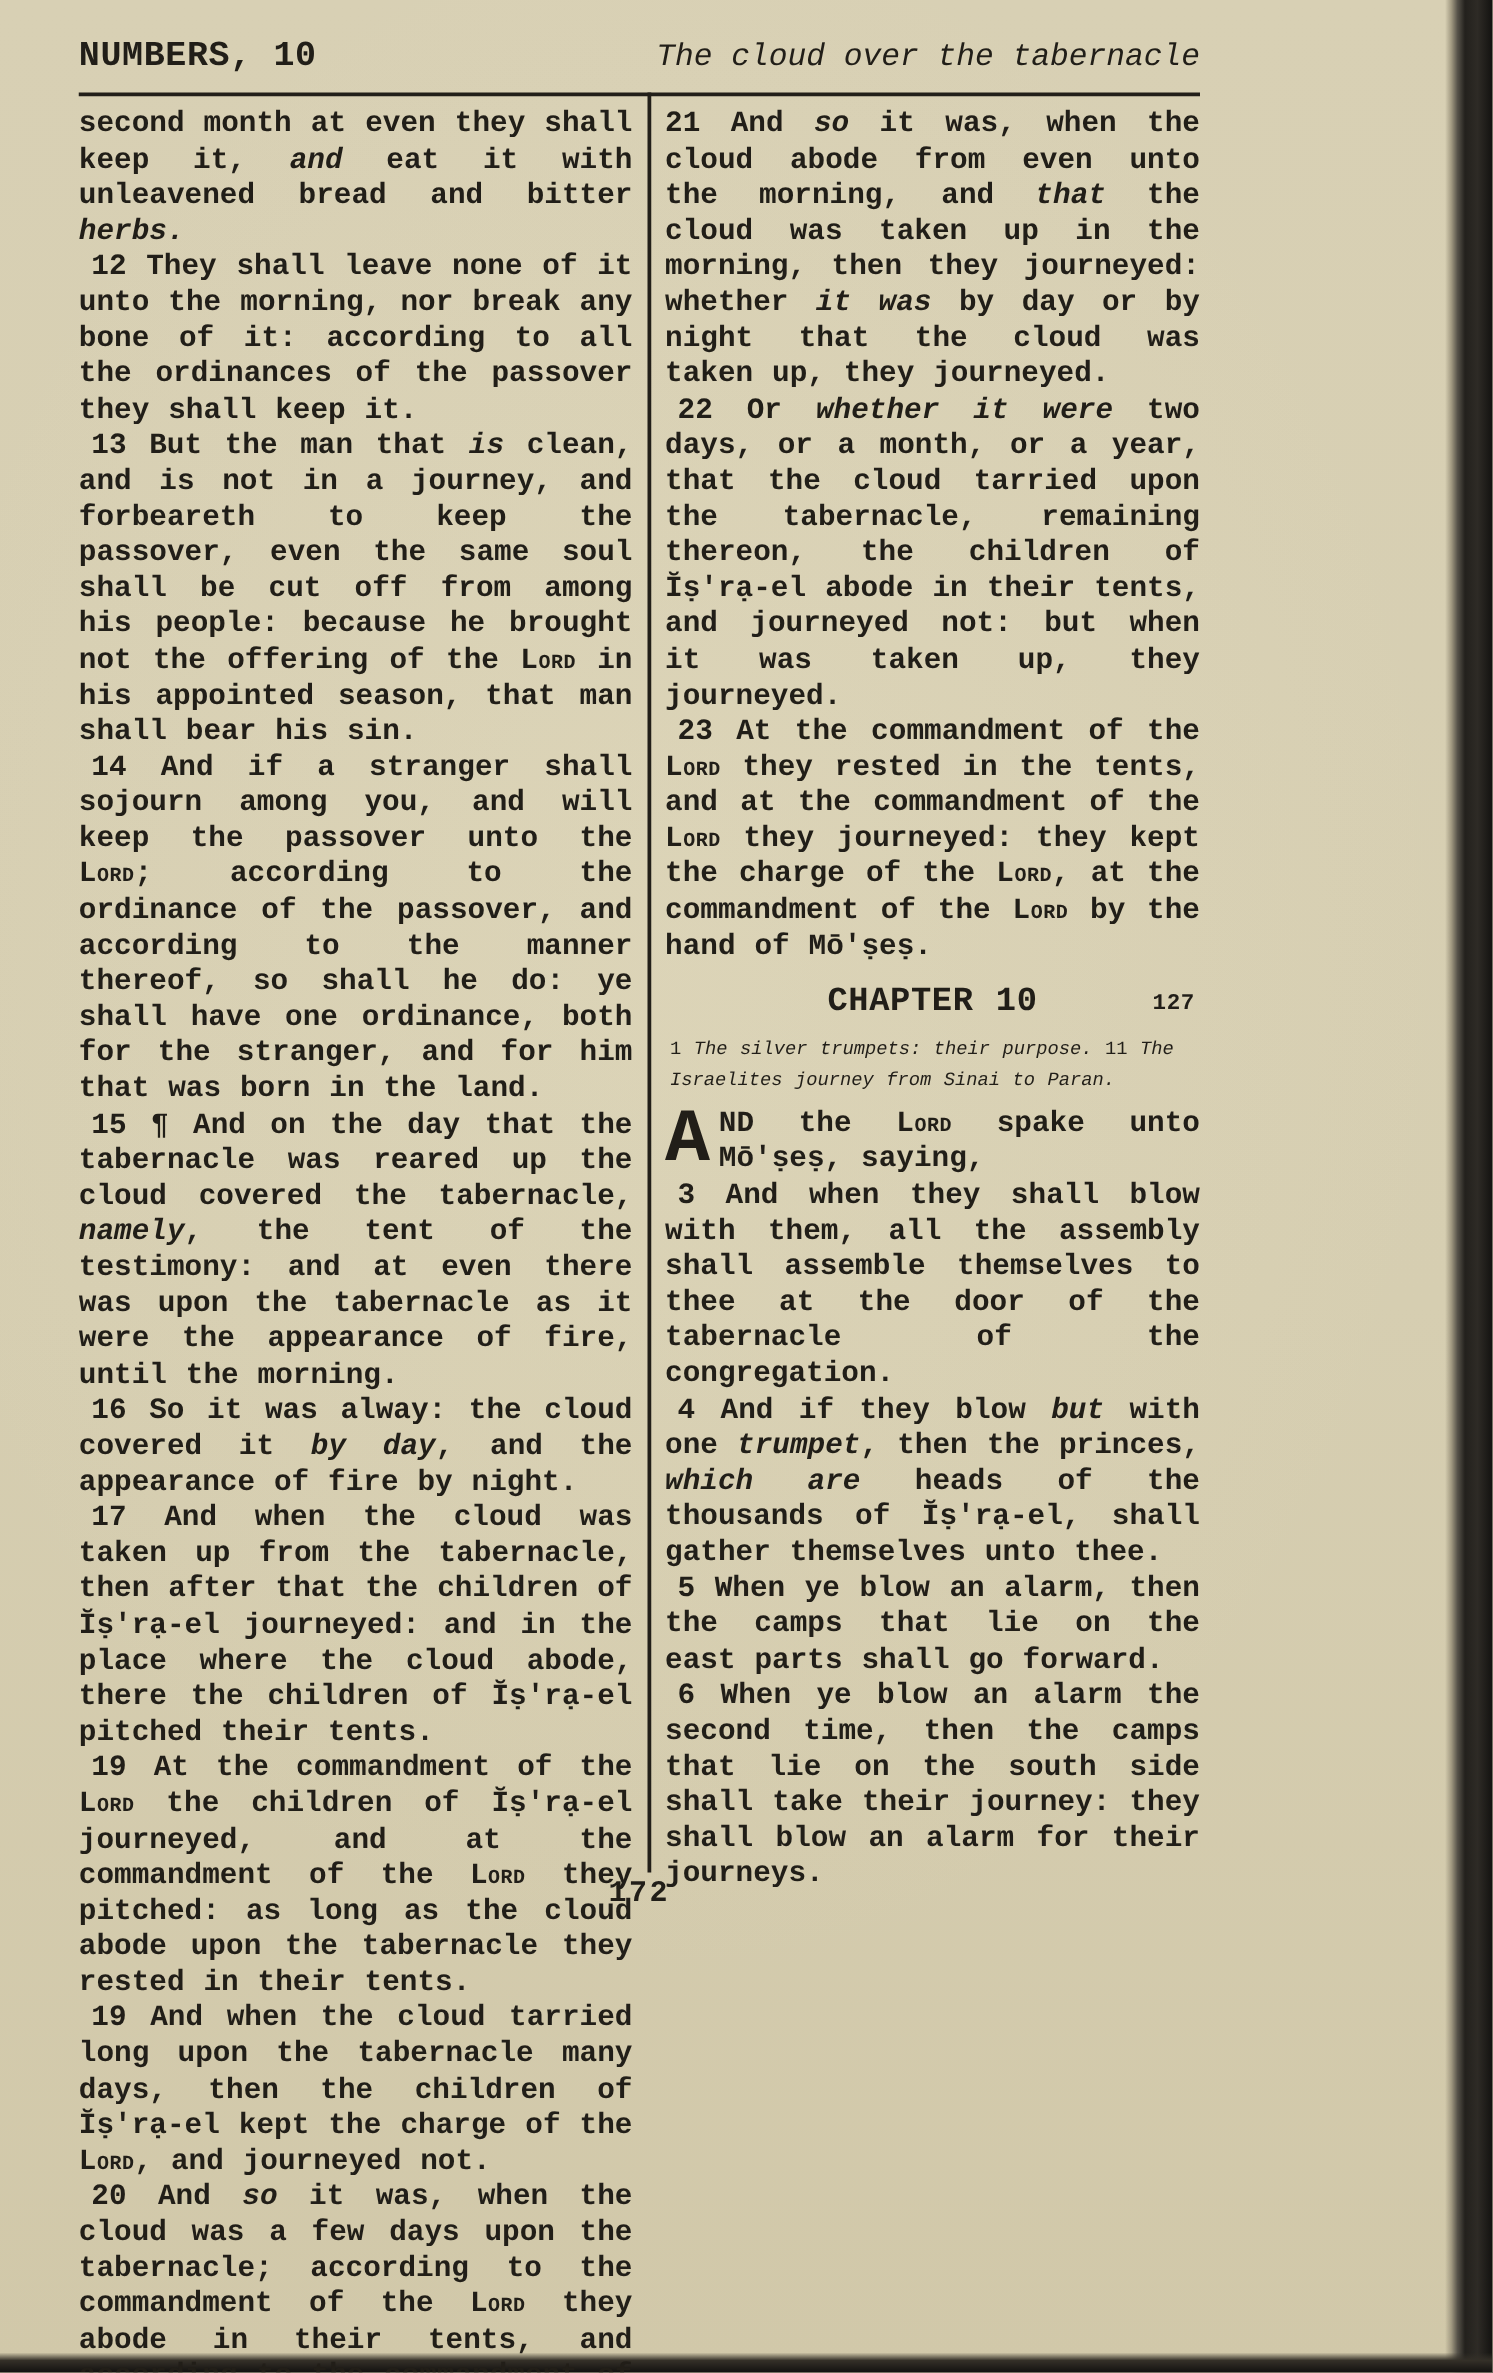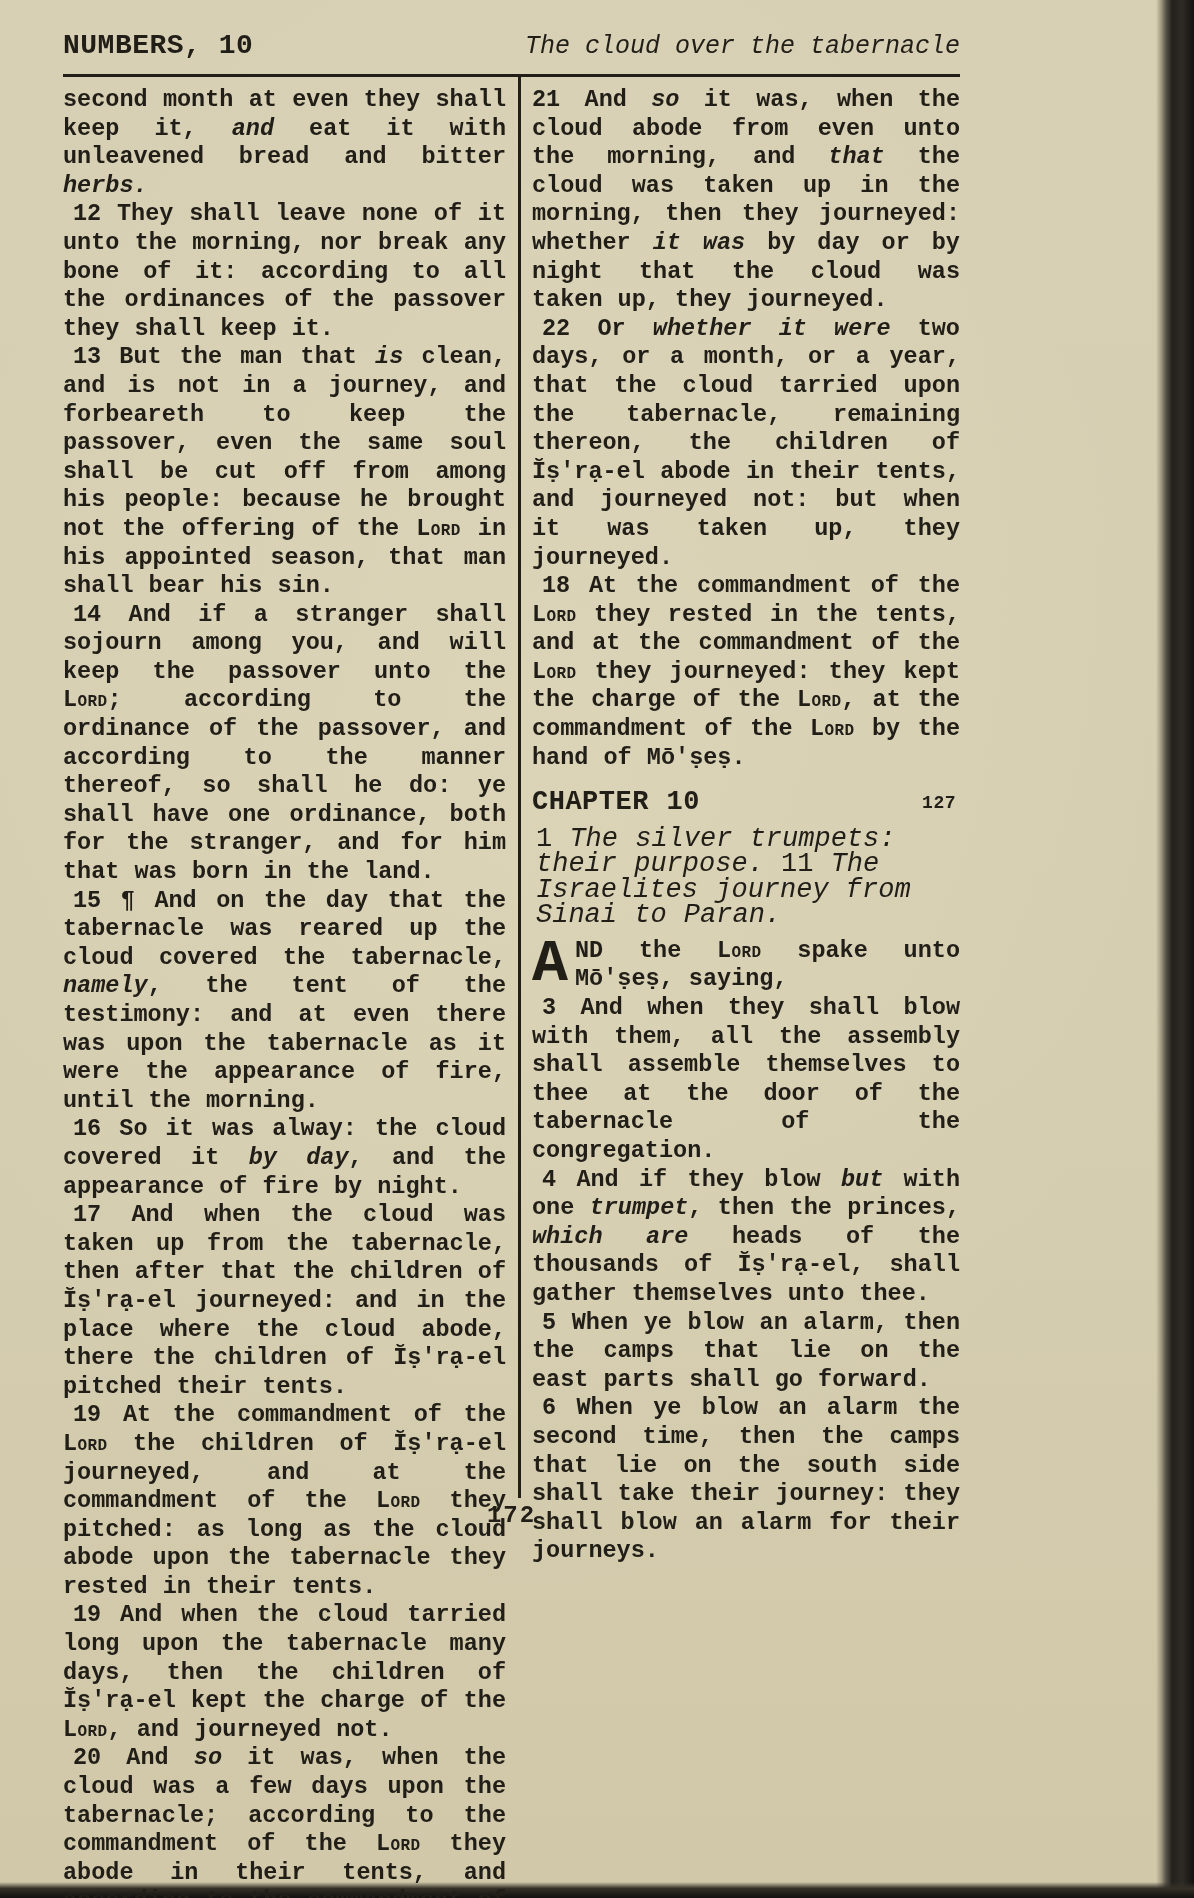--- a/index.html
+++ b/index.html
@@ -51,31 +51,31 @@
   .dropcap {
     float:left;
     font-size:60px;
     line-height:50px;
     padding:2px 7px 0 0;
     font-weight:bold;
   }
   .chapter-heading {
     position:relative;
     margin:16px 0 10px;
-    text-align:left;
+    text-align:center;
     font-weight:bold;
     font-size:27px;
     letter-spacing:.5px;
     text-indent:0;
   }
   .ch-side { position:absolute; right:4px; top:1px; font-size:18px; }
   .intro {
     margin:0 0 8px;
     font-weight:normal;
-    font-size:27px;
+    font-size:15px;
     line-height:25.5px;
     text-align:left;
     text-indent:0;
     padding-left:4px;
   }
   .footer {
     position:absolute; left:63px; top:1502px; width:897px;
     text-align:center; font-weight:bold; font-size:24px; letter-spacing:2px;
   }
 </style>
@@ -102,21 +102,21 @@
       <p class="verse"><span>15 ¶ And on the day that the tabernacle was reared up the cloud covered the tabernacle, </span><span class="it">namely</span><span>, the tent of the testimony: and at even there was upon the tabernacle as it were the appearance of fire, until the morning.</span></p>
       <p class="verse"><span>16 So it was alway: the cloud covered it </span><span class="it">by day</span><span>, and the appearance of fire by night.</span></p>
       <p class="verse"><span>17 And when the cloud was taken up from the tabernacle, then after that the children of Ĭṣ'rạ-el journeyed: and in the place where the cloud abode, there the children of Ĭṣ'rạ-el pitched their tents.</span></p>
       <p class="verse"><span>19 At the commandment of the </span><span class="sc">Lord</span><span> the children of Ĭṣ'rạ-el journeyed, and at the commandment of the </span><span class="sc">Lord</span><span> they pitched: as long as the cloud abode upon the tabernacle they rested in their tents.</span></p>
       <p class="verse"><span>19 And when the cloud tarried long upon the tabernacle many days, then the children of Ĭṣ'rạ-el kept the charge of the </span><span class="sc">Lord</span><span>, and journeyed not.</span></p>
       <p class="verse"><span>20 And </span><span class="it">so</span><span> it was, when the cloud was a few days upon the tabernacle; according to the commandment of the </span><span class="sc">Lord</span><span> they abode in their tents, and according to the commandment of the </span><span class="sc">Lord</span><span> they journeyed.</span></p>
     </div>
   <div class="col col-right">
       <p class="verse noindent"><span>21 And </span><span class="it">so</span><span> it was, when the cloud abode from even unto the morning, and </span><span class="it">that</span><span> the cloud was taken up in the morning, then they journeyed: whether </span><span class="it">it was</span><span> by day or by night that the cloud was taken up, they journeyed.</span></p>
       <p class="verse"><span>22 Or </span><span class="it">whether it were</span><span> two days, or a month, or a year, that the cloud tarried upon the tabernacle, remaining thereon, the children of Ĭṣ'rạ-el abode in their tents, and journeyed not: but when it was taken up, they journeyed.</span></p>
-      <p class="verse"><span>18 At the commandment of the </span><span class="sc">Lord</span><span> they rested in the tents, and at the commandment of the </span><span class="sc">Lord</span><span> they journeyed: they kept the charge of the </span><span class="sc">Lord</span><span>, at the commandment of the </span><span class="sc">Lord</span><span> by the hand of Mō'ṣeṣ.</span></p>
+      <p class="verse"><span>23 At the commandment of the </span><span class="sc">Lord</span><span> they rested in the tents, and at the commandment of the </span><span class="sc">Lord</span><span> they journeyed: they kept the charge of the </span><span class="sc">Lord</span><span>, at the commandment of the </span><span class="sc">Lord</span><span> by the hand of Mō'ṣeṣ.</span></p>
       <div class="chapter-heading"><span>CHAPTER 10</span><span class="ch-side">127</span></div>
       <p class="intro"><span>1 </span><span class="it">The silver trumpets: their purpose.</span><span> 11 </span><span class="it">The Israelites journey from Sinai to Paran.</span></p>
       <p class="verse noindent has-dropcap"><span class="dropcap">A</span><span>ND the </span><span class="sc">Lord</span><span> spake unto Mō'ṣeṣ, saying,</span></p>
       <p class="verse"><span>3 And when they shall blow with them, all the assembly shall assemble themselves to thee at the door of the tabernacle of the congregation.</span></p>
       <p class="verse"><span>4 And if they blow </span><span class="it">but</span><span> with one </span><span class="it">trumpet</span><span>, then the princes, </span><span class="it">which are</span><span> heads of the thousands of Ĭṣ'rạ-el, shall gather themselves unto thee.</span></p>
       <p class="verse"><span>5 When ye blow an alarm, then the camps that lie on the east parts shall go forward.</span></p>
       <p class="verse"><span>6 When ye blow an alarm the second time, then the camps that lie on the south side shall take their journey: they shall blow an alarm for their journeys.</span></p>
     </div>
 
   <div class="footer">172</div>

